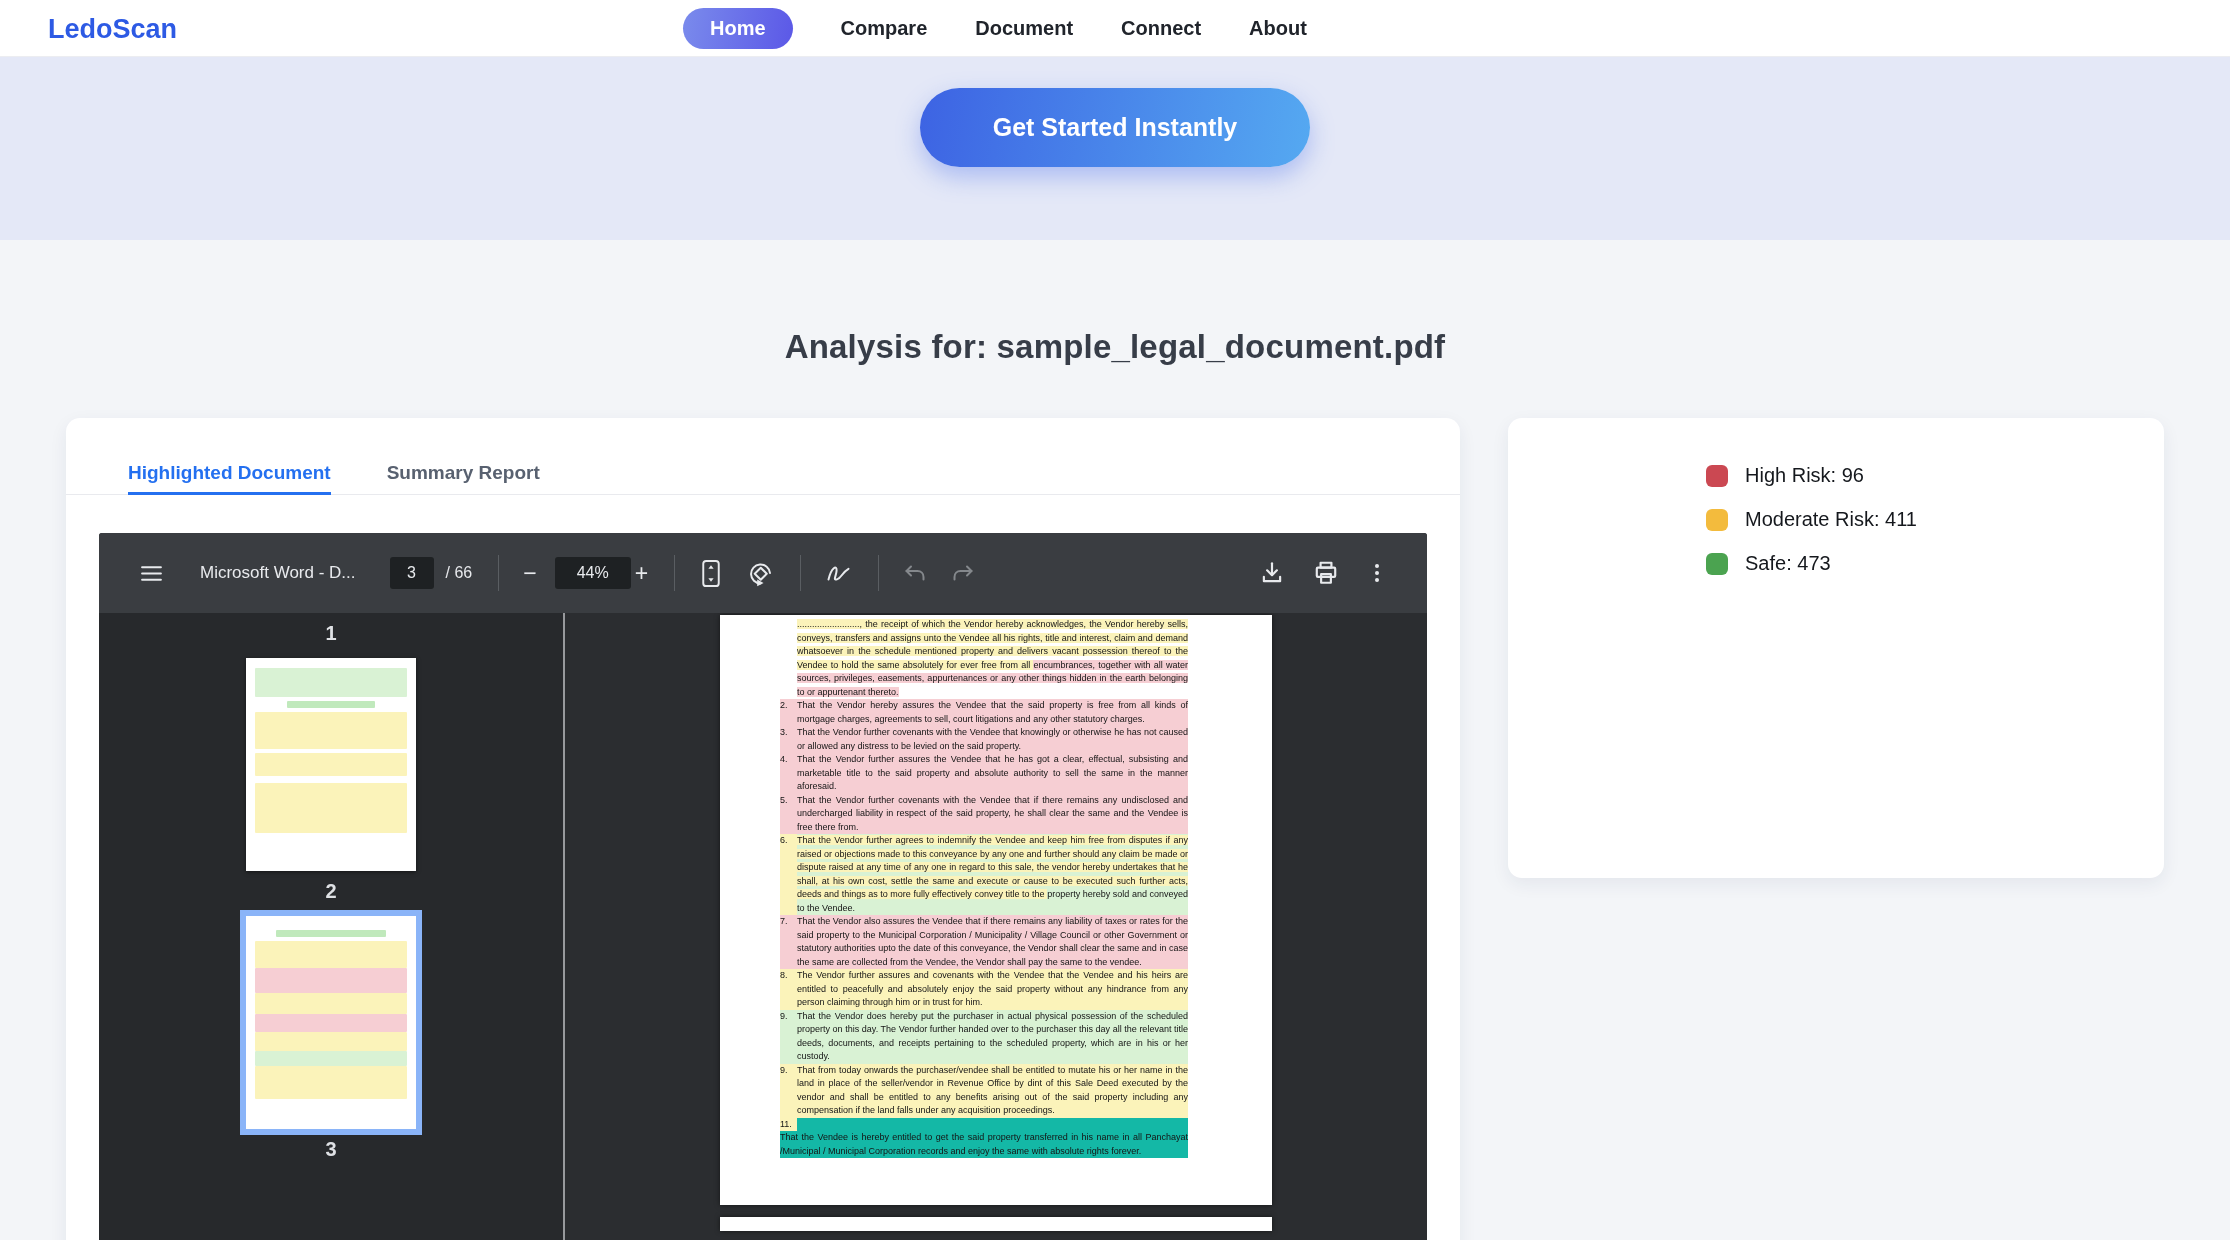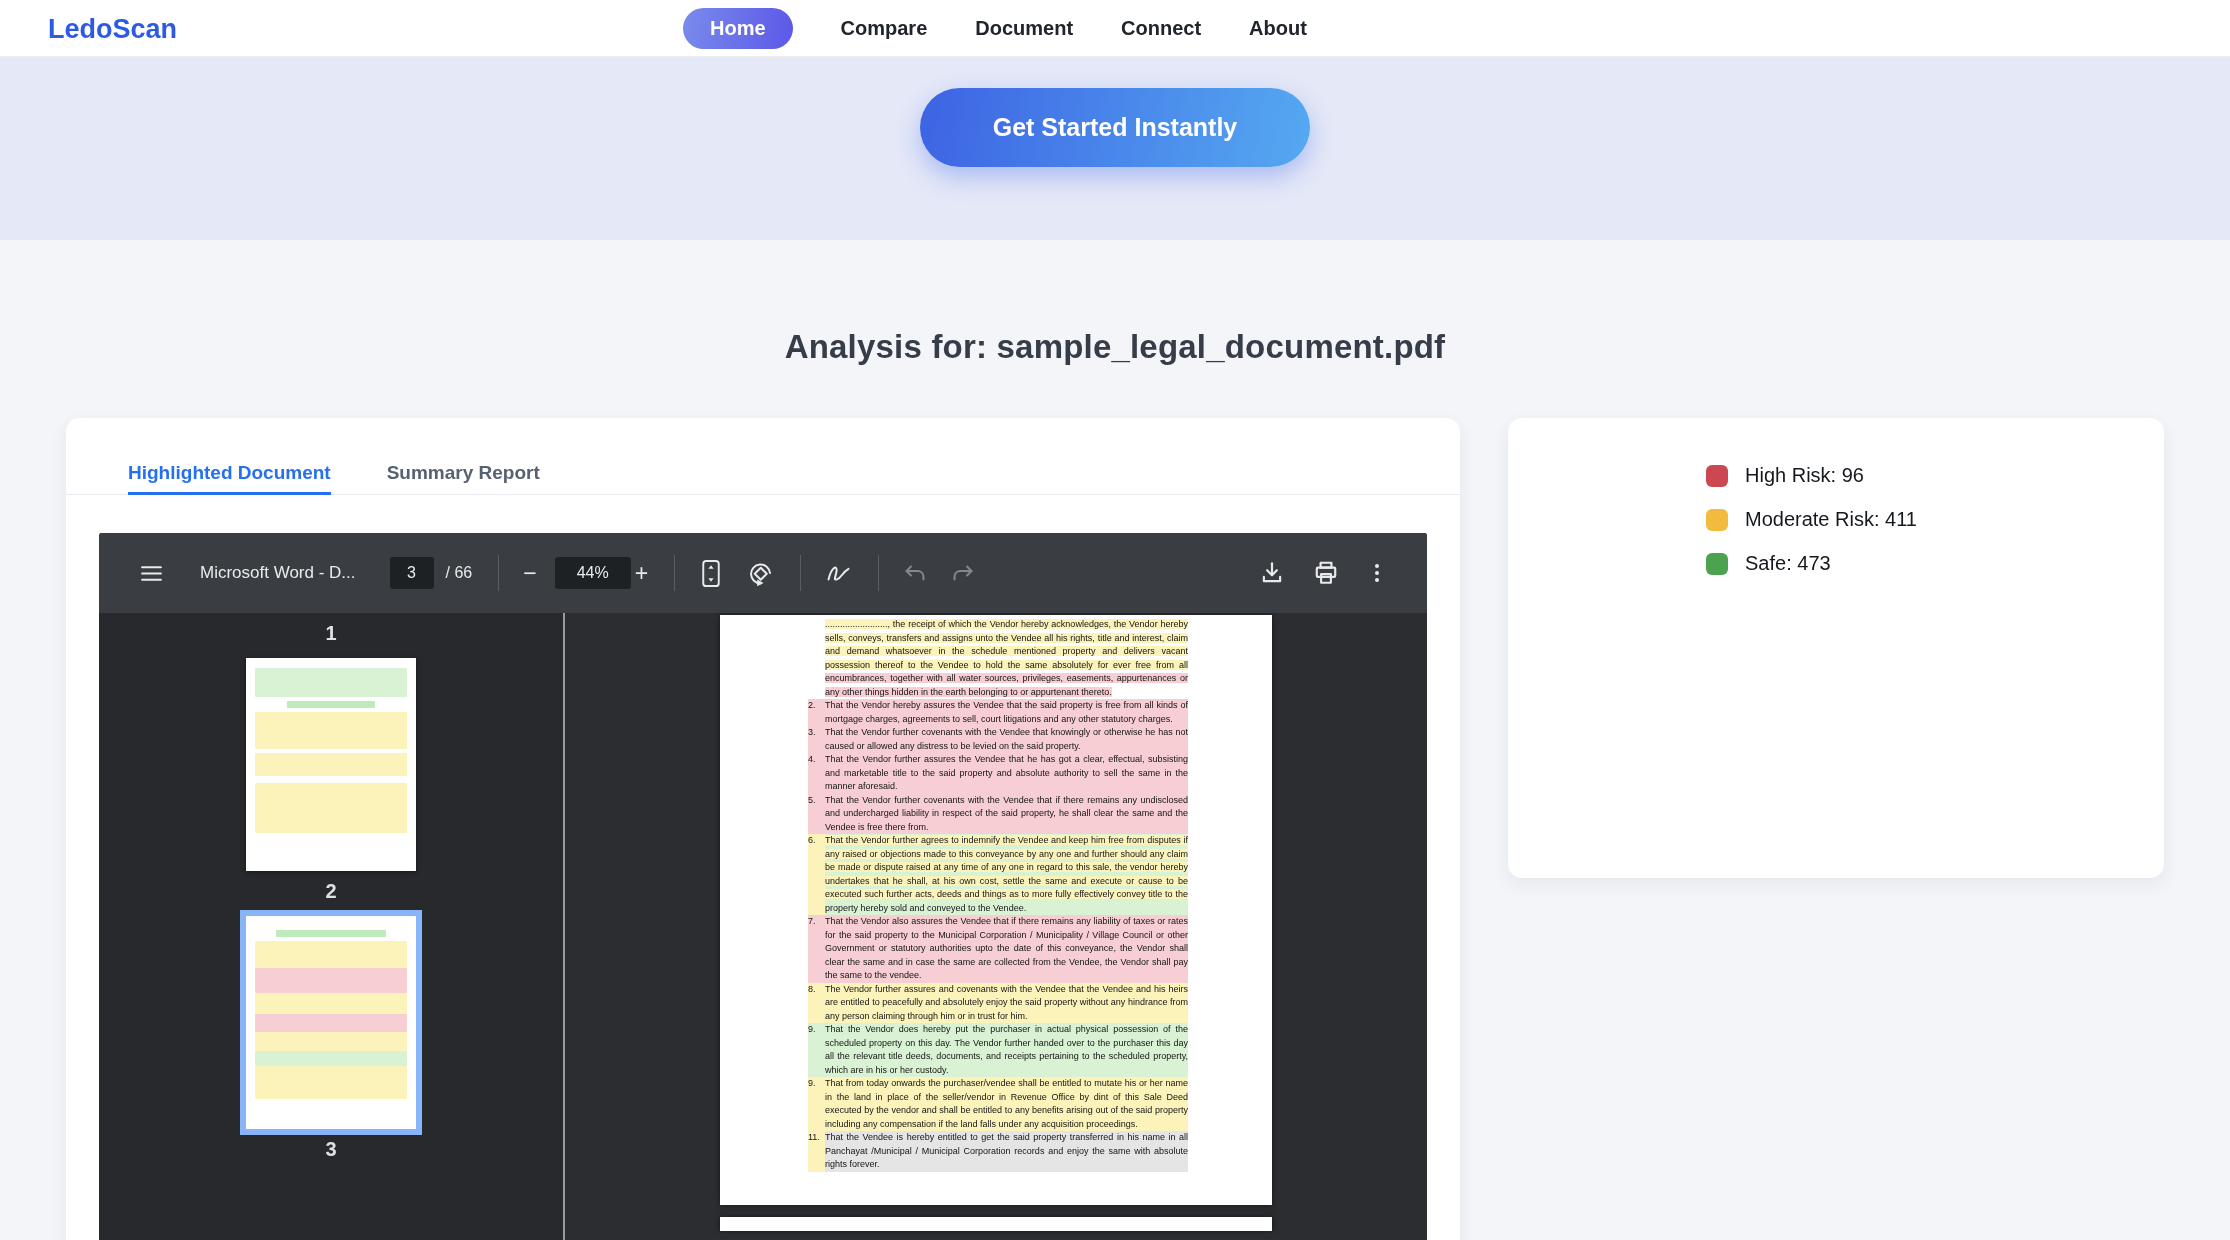--- a/index.html
+++ b/index.html
@@ -59,21 +59,21 @@
   .page-label { color:#dfe1e5; font-size:20px; font-weight:bold; margin-top:9px; }
   .thumb { width:170px; height:213px; background:#fff; margin-top:13px; padding:10px 9px; box-shadow:0 1px 4px rgba(0,0,0,.5); display:flex; flex-direction:column; }
   .thumb.selected { outline:6px solid #8ab4f8; }
   .mb { width:100%; border-radius:1px; }
   .mb + .mb { margin-top:4px; }
   .bar-c { align-self:center; }
 
   
   .page-area { flex:1; display:flex; flex-direction:column; align-items:center; overflow:hidden; }
   .doc-page { width:552px; height:590px; margin-top:2px; background:#fff; box-shadow:0 0 5px rgba(0,0,0,.55);
-              padding:3px 84px 0 88px; overflow:hidden; }
+              padding:3px 84px 0 60px; overflow:hidden; }
   .next-page-strip { width:552px; height:14px; margin-top:12px; background:#fff; box-shadow:0 0 5px rgba(0,0,0,.55); }
   .clause { display:flex; font-size:9px; line-height:13.5px; color:#141414; }
   .clause .num { width:17px; flex-shrink:0; }
   .clause .body { flex:1; text-align:justify; }
 
   
   .donut { width:252px; height:252px; border-radius:50%; margin:30px auto 0 auto; position:relative; }
   .donut-hole { position:absolute; left:41px; top:41px; width:170px; height:170px; border-radius:50%; background:#fff;
                 display:flex; flex-direction:column; align-items:center; justify-content:center; }
   .donut-value { font-size:46px; font-weight:bold; color:#333a45; }
@@ -245,21 +245,21 @@
                   <div class="body"><span>The Vendor further assures and covenants with the Vendee that the Vendee and his heirs are entitled to peacefully and absolutely enjoy the said property without any hindrance from any person claiming through him or in trust for him.</span></div>
                 </div>
                 <div class="clause" style="background: rgb(217, 242, 212);">
                   <div class="num" style="background: rgb(217, 242, 212);">9.</div>
                   <div class="body"><span>That the Vendor does hereby put the purchaser in actual physical possession of the scheduled property on this day. The Vendor further handed over to the purchaser this day all the relevant title deeds, documents, and receipts pertaining to the scheduled property, which are in his or her custody.</span></div>
                 </div>
                 <div class="clause" style="background: rgb(251, 243, 186);">
                   <div class="num" style="background: rgb(251, 243, 186);">9.</div>
                   <div class="body"><span>That from today onwards the purchaser/vendee shall be entitled to mutate his or her name in the land in place of the seller/vendor in Revenue Office by dint of this Sale Deed executed by the vendor and shall be entitled to any benefits arising out of the said property including any compensation if the land falls under any acquisition proceedings.</span></div>
                 </div>
-                <div class="clause" style="background: #e5e5e5;">
+                <div class="clause" style="background: #14b8a6; flex-direction: column;">
                   <div class="num" style="background: rgb(251, 243, 186);">11.</div>
                   <div class="body"><span>That the Vendee is hereby entitled to get the said property transferred in his name in all Panchayat /Municipal / Municipal Corporation records and enjoy the same with absolute rights forever.</span></div>
                 </div>
               </div>
             <div class="next-page-strip"></div>
           </div>
         </div>
       </div>
     </section>
 

